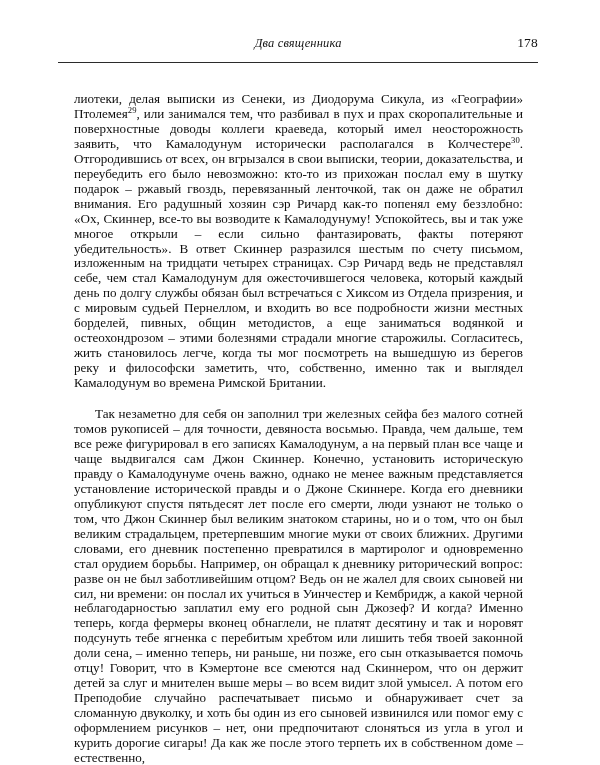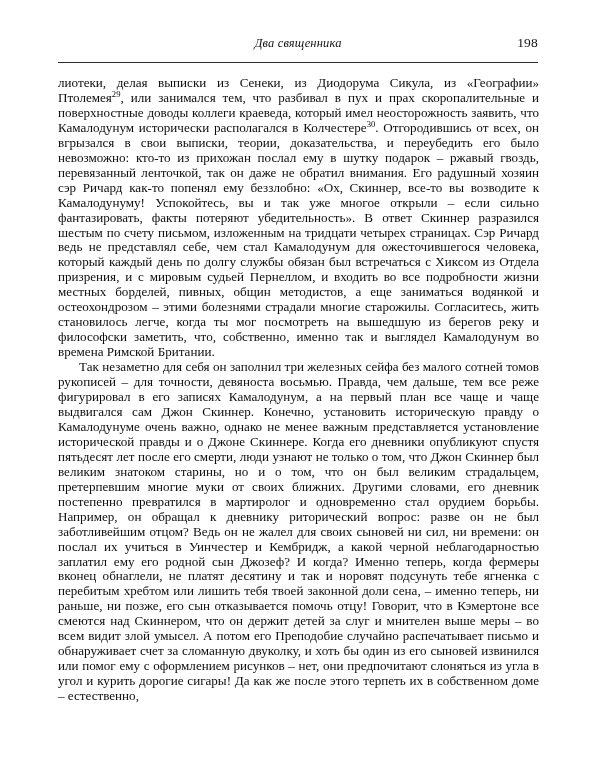--- a/index.html
+++ b/index.html
@@ -67,41 +67,41 @@
     top: 76px;
     width: 481px;
     font-size: 13.1px;
     line-height: 14.95px;
     text-align: justify;
     text-justify: inter-word;
     color: #0d0d0d;
     hyphens: manual;
   }
   .para {
-    margin: 0;
+    margin: 16px;
     text-indent: 0;
     font-family: Liberation Serif, serif;
   }
   .para.indent {
     text-indent: 21px;
   }
   sup.fnref {
     font-size: 0.66em;
     vertical-align: super;
     line-height: 0;
   }
 </style>
 </head>
 <body style="background: rgb(255, 255, 255); color: rgb(13, 13, 13);">
 
 <div class="page">
 
   <div class="running-header">
     <div class="header-title">Два священника</div>
-    <div class="header-folio">198</div>
+    <div class="header-folio">178</div>
   </div>
 
   <div class="header-rule" style="background: rgb(43, 43, 43);"></div>
 
   <div class="textblock" id="textblock">
       <p class="para"><span>лиотеки, делая выписки из Сенеки, из Диодорума Сикула, из «Географии» Птолемея</span><sup class="fnref">29</sup><span>, или занимался тем, что разбивал в пух и прах скоропалительные и поверхностные доводы коллеги краеведа, который имел неосторожность заявить, что Камалодунум исторически располагался в Колчестере</span><sup class="fnref">30</sup><span>. Отгородившись от всех, он вгрызался в свои выписки, теории, доказательства, и переубедить его было невозможно: кто-то из прихожан послал ему в шутку подарок – ржавый гвоздь, перевязанный ленточкой, так он даже не обратил внимания. Его радушный хозяин сэр Ричард как-то попенял ему беззлобно: «Ох, Скиннер, все-то вы возводите к Камалодунуму! Успокойтесь, вы и так уже многое открыли – если сильно фантазировать, факты потеряют убедительность». В ответ Скиннер разразился шестым по счету письмом, изложенным на тридцати четырех страницах. Сэр Ричард ведь не представлял себе, чем стал Камалодунум для ожесточившегося человека, который каждый день по долгу службы обязан был встречаться с Хиксом из Отдела призрения, и с мировым судьей Пернеллом, и входить во все подробности жизни местных борделей, пивных, общин методистов, а еще заниматься водянкой и остеохондрозом – этими болезнями страдали многие старожилы. Согласитесь, жить становилось легче, когда ты мог посмотреть на вышедшую из берегов реку и философски заметить, что, собственно, именно так и выглядел Камалодунум во времена Римской Британии.</span></p>
       <p class="para indent"><span>Так незаметно для себя он заполнил три железных сейфа без малого сотней томов рукописей – для точности, девяноста восьмью. Правда, чем дальше, тем все реже фигурировал в его записях Камалодунум, а на первый план все чаще и чаще выдвигался сам Джон Скиннер. Конечно, установить историческую правду о Камалодунуме очень важно, однако не менее важным представляется установление исторической правды и о Джоне Скиннере. Когда его дневники опубликуют спустя пятьдесят лет после его смерти, люди узнают не только о том, что Джон Скиннер был великим знатоком старины, но и о том, что он был великим страдальцем, претерпевшим многие муки от своих ближних. Другими словами, его дневник постепенно превратился в мартиролог и одновременно стал орудием борьбы. Например, он обращал к дневнику риторический вопрос: разве он не был заботливейшим отцом? Ведь он не жалел для своих сыновей ни сил, ни времени: он послал их учиться в Уинчестер и Кембридж, а какой черной неблагодарностью заплатил ему его родной сын Джозеф? И когда? Именно теперь, когда фермеры вконец обнаглели, не платят десятину и так и норовят подсунуть тебе ягненка с перебитым хребтом или лишить тебя твоей законной доли сена, – именно теперь, ни раньше, ни позже, его сын отказывается помочь отцу! Говорит, что в Кэмертоне все смеются над Скиннером, что он держит детей за слуг и мнителен выше меры – во всем видит злой умысел. А потом его Преподобие случайно распечатывает письмо и обнаруживает счет за сломанную двуколку, и хоть бы один из его сыновей извинился или помог ему с оформлением рисунков – нет, они предпочитают слоняться из угла в угол и курить дорогие сигары! Да как же после этого терпеть их в собственном доме – естественно,</span></p>
     </div>
 
 </div>

